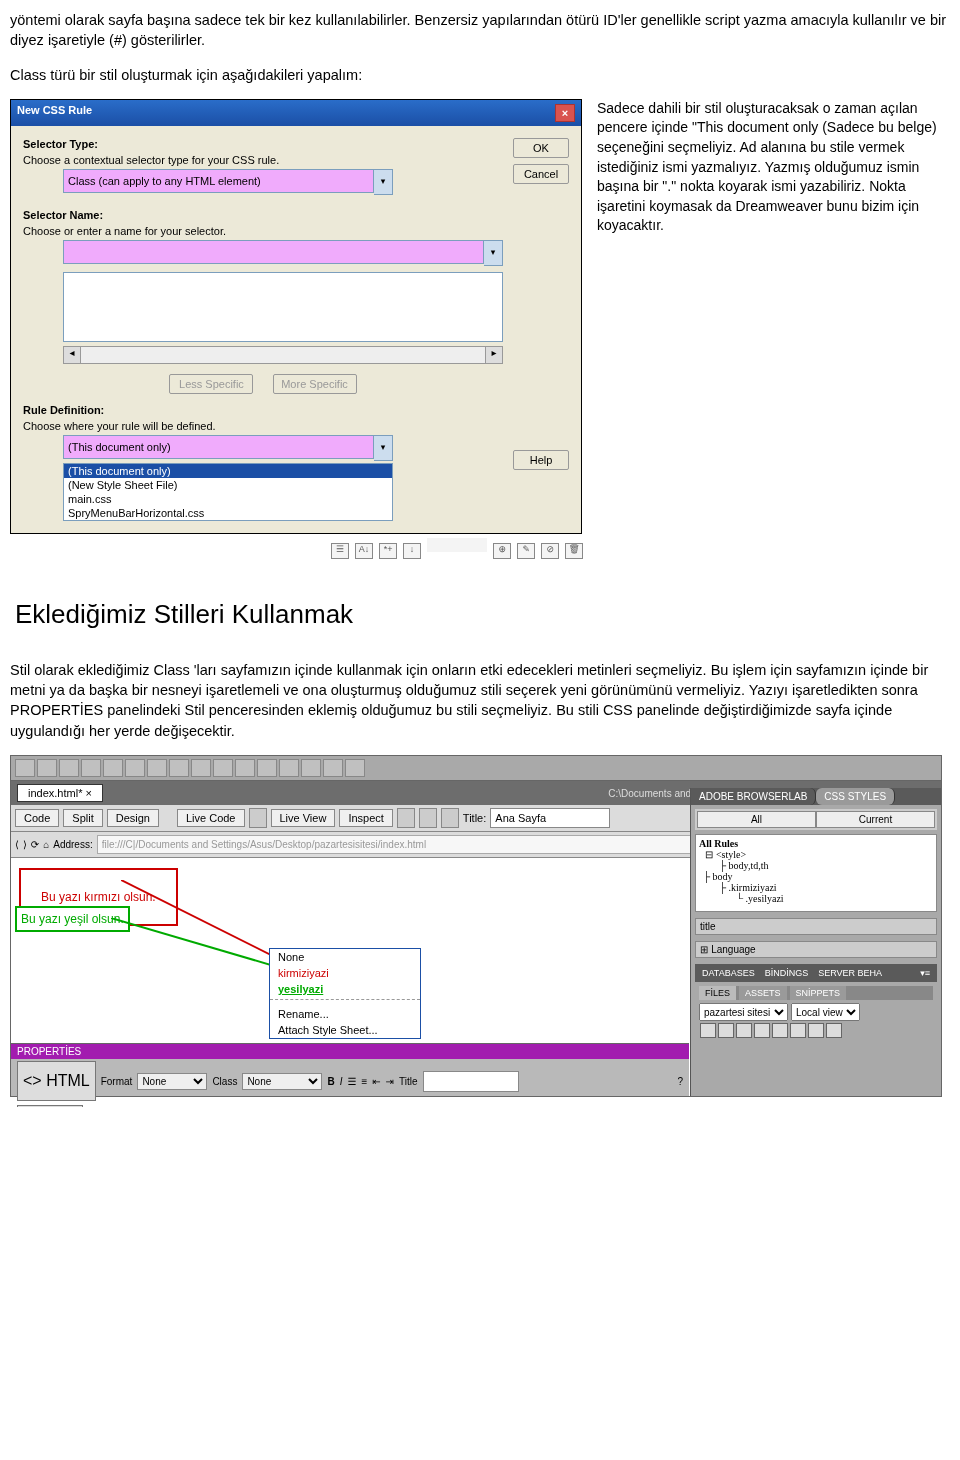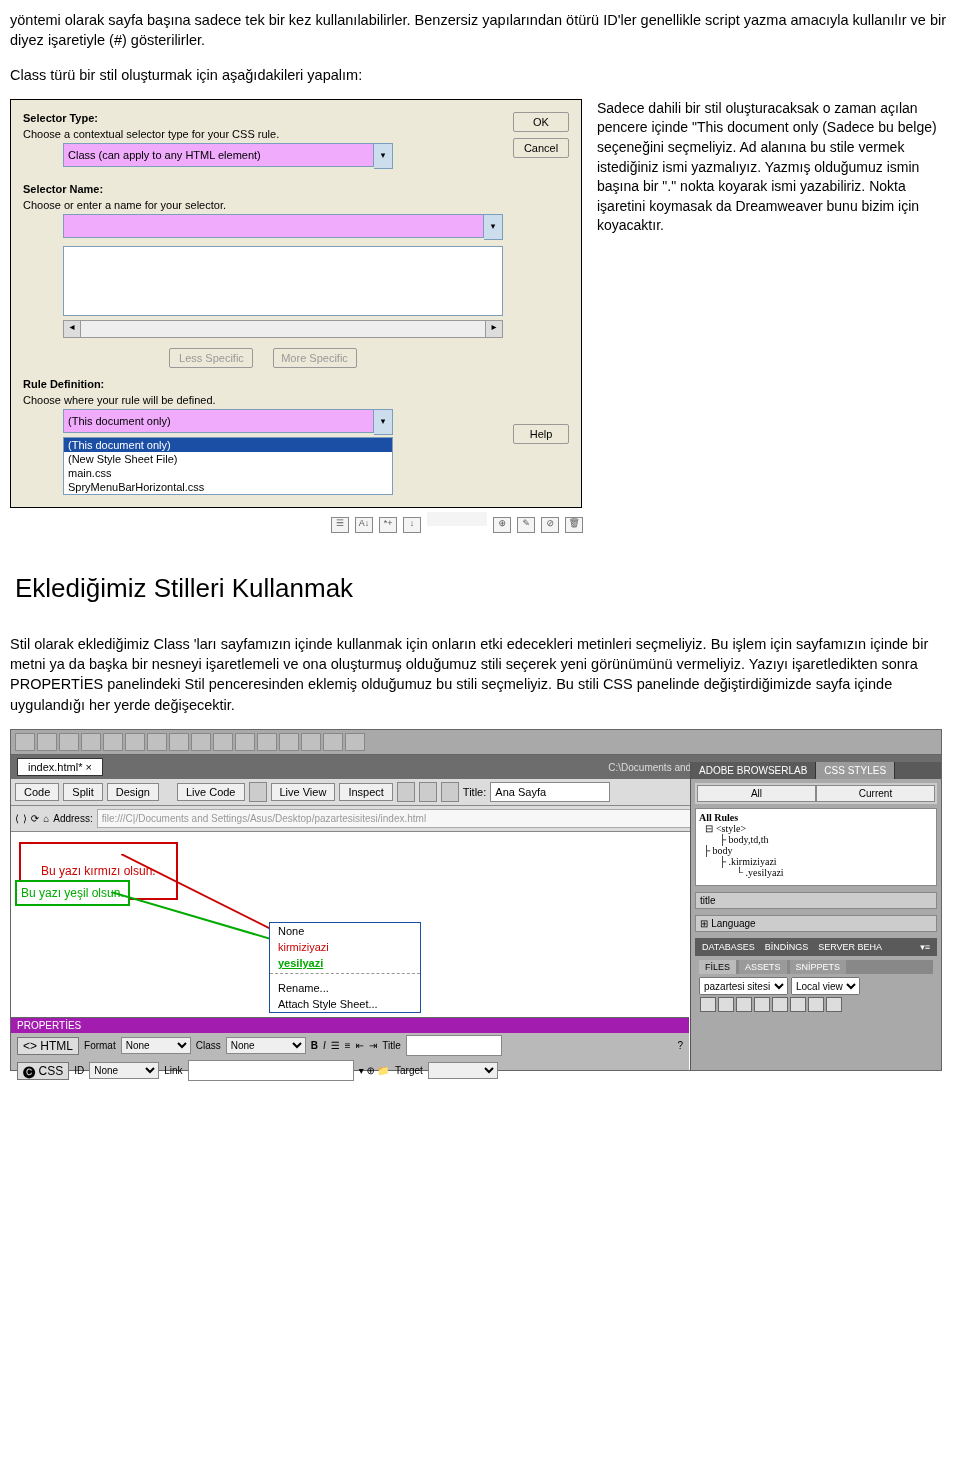--- a/index.html
+++ b/index.html
@@ -48,21 +48,21 @@
 .box-red { position:absolute; left:8px; top:6px; border:2px solid #c00; padding:20px; color:#c00; font-size:12px; background:#fff;}
 .box-green { position:absolute; left:4px; top:44px; border:2px solid #0a0; padding:4px; color:#0a0; font-size:12px; background:#fff;}
 .popup { position:absolute; left:258px; top:86px; width:150px; background:#fff; border:1px solid #1b4fa6; font-size:11px; }
 .popup div { padding:2px 8px; }
 .popup .none { color:#000; }
 .popup .kir { color:#c00; }
 .popup .yes { color:#0a0; font-weight:bold; text-decoration:underline; }
 .popup .sep { border-top:1px dashed #999; margin:2px 0; }
 .rpanel { position:absolute; right:0; top:32px; bottom:0; width:250px; background:#a9a9a9; border-left:1px solid #555; font-size:10px; }
 .rpanel .ptab { background:#5a5a5a; color:#fff; display:flex; }
-.rpanel .ptab span { padding:3px 8px; border-right:1px solid #333; }
+.rpanel .ptab span { padding:3px 8px; border-right:1px solid #333;border-radius:6px; }
 .rpanel .ptab .act { background:#9a9a9a; }
 .rpanel .inner { background:#a9a9a9; padding:4px; }
 .rpanel .allcur { background:#ccc; text-align:center; padding:2px; display:flex; }
 .rpanel .allcur span { flex:1; border:1px solid #888; padding:2px; background:#eee; }
 .rpanel .rules { background:#fff; border:1px solid #888; margin-top:4px; padding:3px; height:70px; font-size:10px; font-family:Tahoma; }
 .rpanel .rules .lab { font-weight:bold; }
 .rpanel .tree { margin-left:6px; }
 .rpanel .mini { background:#ccc; border:1px solid #888; margin-top:6px; padding:2px 4px; display:flex; justify-content:space-between; }
 .rpanel .darkbar { background:#5a5a5a; color:#fff; padding:3px 4px; margin-top:6px; display:flex; gap:4px; font-size:9px; }
 .rpanel .darkbar span { padding:1px 3px; }
@@ -70,33 +70,37 @@
 .rpanel .filesrow .ft { display:flex; gap:3px; background:#888; }
 .rpanel .filesrow .ft span { background:#9a9a9a; color:#fff; padding:2px 6px; font-size:9px; }
 .rpanel .filesrow .ft .a { background:#bbb; color:#000; }
 .rpanel .siterow { display:flex; gap:3px; margin-top:3px; align-items:center; }
 .rpanel .siterow select { font-size:10px; height:18px; }
 .rpanel .iconrow span { display:inline-block; width:14px; height:13px; border:1px solid #666; margin:2px 1px 0; background:#ddd; }
 
 .props { position:absolute; left:0; right:252px; bottom:0; height:52px; background:#b9b9b9; border-top:1px solid #666; font-size:10px; }
 .props .hdr { background:#a21caf; color:#fff; padding:2px 6px; font-size:10px; }
 .props .row { display:flex; align-items:center; gap:5px; padding:2px 6px; }
-.props .tag { border:1px solid #777; background:#ddd; padding:1px 5px; font-size:12px; }
+.props .tag { border:1px solid #777; background:#ddd; padding:10px 5px; font-size:16px; }
 .props select,.props input { font-size:10px; height:17px; border:1px solid #888; }
 .diag-line-r { position:absolute; left:110px; top:18px; width:160px; height:80px; }
 .diag-line-g { position:absolute; left:100px; top:56px; width:170px; height:60px; }
 </style>
 </head>
 <body>
 
 <p>yöntemi olarak sayfa başına sadece tek bir kez kullanılabilirler. Benzersiz yapılarından ötürü ID'ler genellikle script yazma amacıyla kullanılır ve bir diyez işaretiyle (#) gösterilirler.</p>
 <p>Class türü bir stil oluşturmak için aşağıdakileri yapalım:</p>
 
 <div class="row1">
   <div class="dlg">
+    <div class="dlg-title">
+      <span>New CSS Rule</span>
+      <span class="dlg-close">×</span>
+    </div>
     <div class="dlg-body">
       <div class="dlg-left">
         <span class="lbl-b">Selector Type:</span>
         <span class="desc">Choose a contextual selector type for your CSS rule.</span>
         <div class="combo" style="margin-left:40px; width:330px; margin-bottom:14px;">
           <input value="Class (can apply to any HTML element)" style="">
           <span class="arr">▾</span>
         </div>
 
         <span class="lbl-b">Selector Name:</span>

